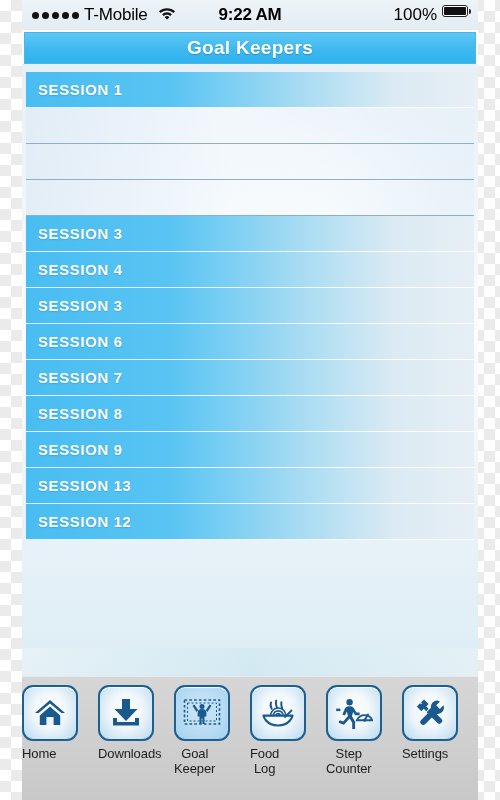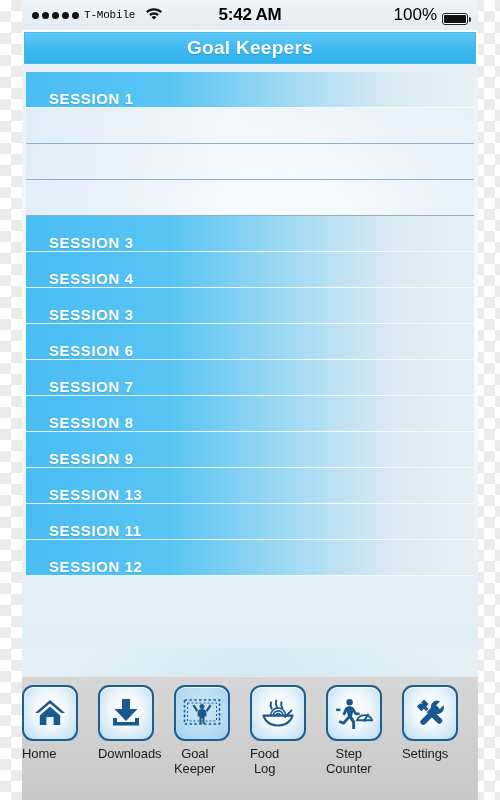--- a/index.html
+++ b/index.html
@@ -26,28 +26,28 @@
   
   .statusbar{
     height:30px; width:100%;
     background:linear-gradient(to bottom,#eef4f8 0%,#e2ecf3 100%);
     display:flex; align-items:center; padding:0 10px;
     font-size:17px; color:#000; position:relative;
   }
   .sb-left{ display:flex; align-items:center; gap:5px; }
   .dots{ display:flex; gap:3px; align-items:center; }
   .dot{ width:7px; height:7px; border-radius:50%; background:#111; }
-  .carrier{ font-size:11px; letter-spacing:-0.2px;font-family:Liberation Mono, monospace; }
+  .carrier{ font-size:17px; letter-spacing:-0.2px; }
   .wifi{ margin-left:4px; display:block; }
   .sb-center{
     position:absolute; left:0; right:0; text-align:center;
     font-size:17px; font-weight:bold; letter-spacing:-0.2px;
     pointer-events:none;
   }
-  .sb-right{ margin-left:auto; display:flex; align-items:flex-end; gap:5px; }
+  .sb-right{ margin-left:auto; display:flex; align-items:flex-start; gap:5px; }
   .pct{ font-size:17px; }
   .batt{
     width:26px; height:12px; border:1.6px solid #222; border-radius:3px;
     position:relative; padding:1px; background:#fff;
   }
   .batt i{ display:block; width:100%; height:100%; background:#111; border-radius:1px; }
   .batt:after{
     content:""; position:absolute; right:-4px; top:3px;
     width:2.5px; height:5px; background:#222; border-radius:0 2px 2px 0;
   }
@@ -86,21 +86,21 @@
   .sheen{
     position:absolute; left:0; right:0; bottom:0; height:60px;
     background:linear-gradient(to right,rgba(255,255,255,.25),rgba(200,230,240,.45),rgba(255,255,255,.2));
     pointer-events:none;
   }
 
   .list{ position:relative; z-index:2; padding:8px 0 0 0; }
 
   .session{
     height:36px; margin:0 4px 0 4px;
-    display:flex; align-items:flex-end; padding-left:23px;
+    display:flex; align-items:center; padding-left:12px;
     background:linear-gradient(to right,#49bdf2 0%,#58c4f3 32%,#a9dcf3 62%,#dbeaf3 82%,#e7eff5 100%);
     color:#fff; font-size:15px; font-weight:bold; letter-spacing:.6px;
     text-shadow:0 1px 1px rgba(70,130,170,.40);
     border-bottom:1px solid rgba(255,255,255,.85);
     cursor:pointer;
   }
   .session.first{ margin-top:0; }
 
   .subrow{
     height:36px; margin:0 4px;
@@ -153,21 +153,21 @@
       </span>
       <span class="carrier">T-Mobile</span>
       <span class="wifi">
         <svg width="20" height="15" viewBox="0 0 20 15">
           <path d="M10 3.2c3.1 0 5.9 1.2 8 3.1l-1.6 1.7C14.7 6.4 12.5 5.4 10 5.4S5.3 6.4 3.6 8L2 6.3C4.1 4.4 6.9 3.2 10 3.2z" fill="#111"></path>
           <path d="M10 7.3c1.9 0 3.6.75 4.9 1.95l-1.65 1.7C12.4 10.2 11.25 9.7 10 9.7s-2.4.5-3.25 1.25L5.1 9.25C6.4 8.05 8.1 7.3 10 7.3z" fill="#111"></path>
           <path d="M10 11.1c.95 0 1.8.4 2.4 1.05L10 14.6l-2.4-2.45c.6-.65 1.45-1.05 2.4-1.05z" fill="#111"></path>
         </svg>
       </span>
     </div>
-    <div class="sb-center">5:42 AM</div>
+    <div class="sb-center">9:22 AM</div>
     <div class="sb-right">
       <span class="pct">100%</span>
       <span class="batt">
           <i></i>
         </span>
     </div>
   </div>
 
   <div class="navbar">
     <span class="navtitle">Goal Keepers</span>
@@ -203,23 +203,20 @@
           <span>SESSION 7</span>
         </div>
         <div class="session">
           <span>SESSION 8</span>
         </div>
         <div class="session">
           <span>SESSION 9</span>
         </div>
         <div class="session">
           <span>SESSION 13</span>
-        </div>
-        <div class="session">
-          <span>SESSION 11</span>
         </div>
         <div class="session">
           <span>SESSION 12</span>
         </div>
       </div>
   </div>
 
   <div class="tabbar" id="tabbar">
       <div class="tab">
         <div class="tabicon">

